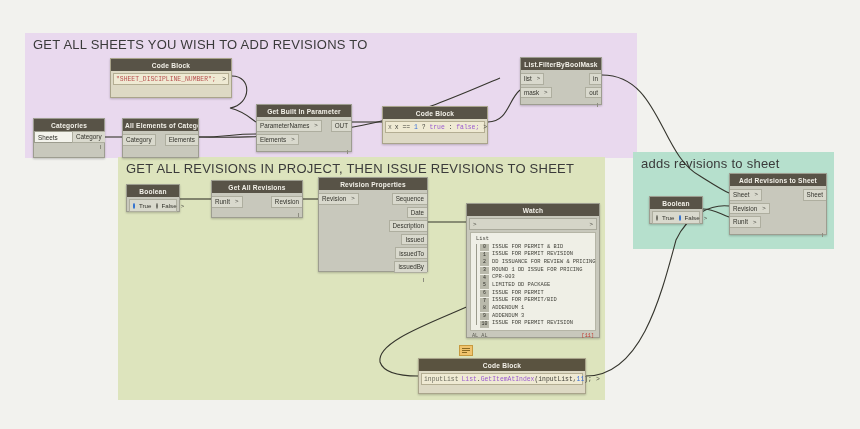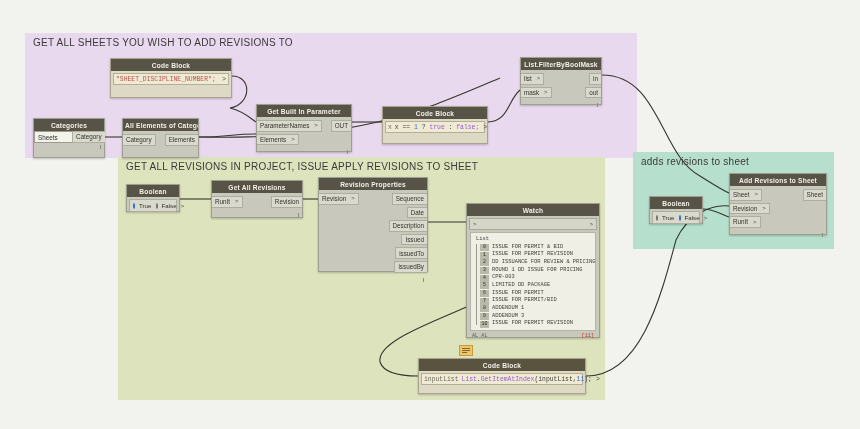--- a/index.html
+++ b/index.html
@@ -10,21 +10,21 @@
     position:relative;
     overflow:hidden;
     -webkit-font-smoothing:antialiased;
   }
   #canvas{position:absolute;inset:0;}
 
   
   .group{position:absolute;box-sizing:border-box;}
   .group-title{
     position:absolute;top:4px;left:8px;
-    font-size:10px;letter-spacing:.25px;color:#3a3a3a;
+    font-size:13px;letter-spacing:.25px;color:#3a3a3a;
     white-space:nowrap;
   }
   .grp-purple{background:#e9d9ee;}
   .grp-olive{background:#dde4bd;}
   .grp-green{background:#b6e0cd;}
 
   
   .node{position:absolute;box-sizing:border-box;
         background:#c8c8bc;border:1px solid #9d9d90;
         box-shadow:0 1px 2px rgba(0,0,0,.22);}
@@ -115,21 +115,21 @@
 </head>
 <body>
 
 <div id="canvas">
 
   <div class="group grp-purple" style="left:25px;top:33px;width:612px;height:125px;">
     <div class="group-title">GET ALL SHEETS YOU WISH TO ADD REVISIONS TO</div>
   </div>
 
   <div class="group grp-olive" style="left:118px;top:157px;width:487px;height:243px;">
-    <div class="group-title">GET ALL REVISIONS IN PROJECT, ISSUE APPLY REVISIONS TO SHEET</div>
+    <div class="group-title">GET ALL REVISIONS IN PROJECT, THEN ISSUE REVISIONS TO SHEET</div>
   </div>
 
   <div class="group grp-green" style="left:633px;top:152px;width:201px;height:97px;">
     <div class="group-title">adds revisions to sheet</div>
   </div>
 
   <svg id="wires" width="860" height="429">
 
     <path class="wire" d="M232,76 C252,76 252,104 230,108 C246,112 252,120 256,122"></path>
 

